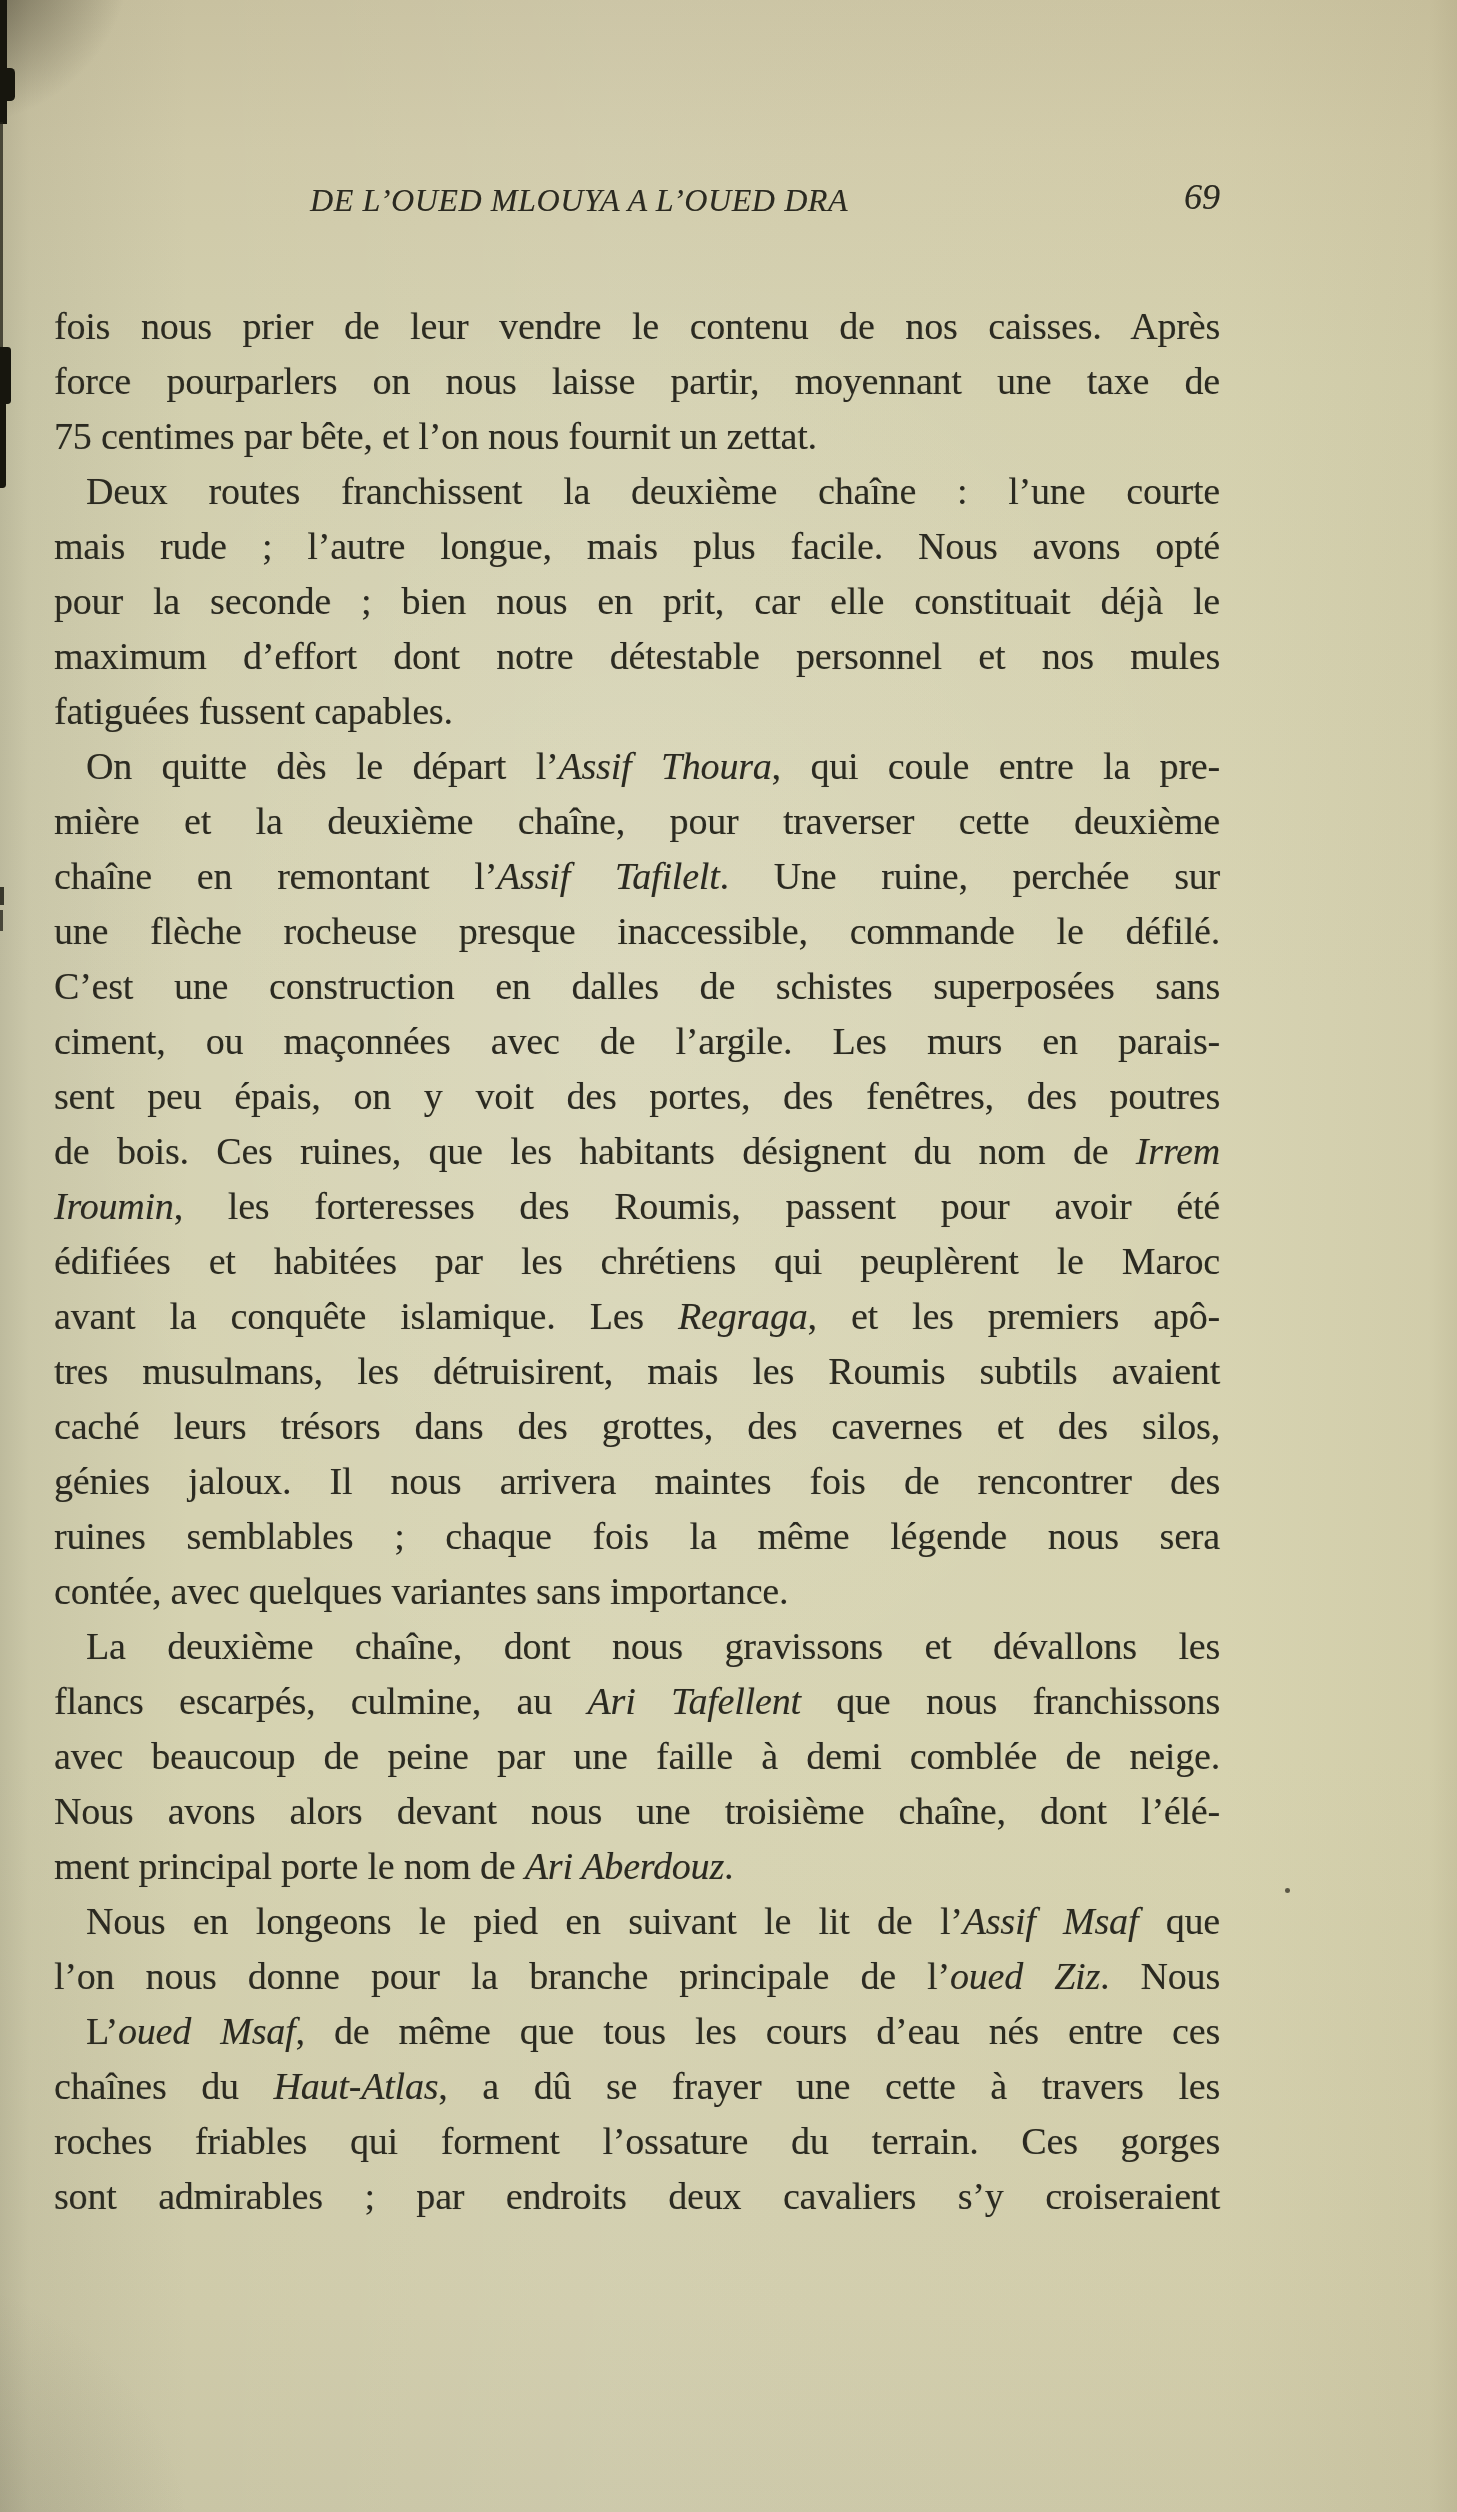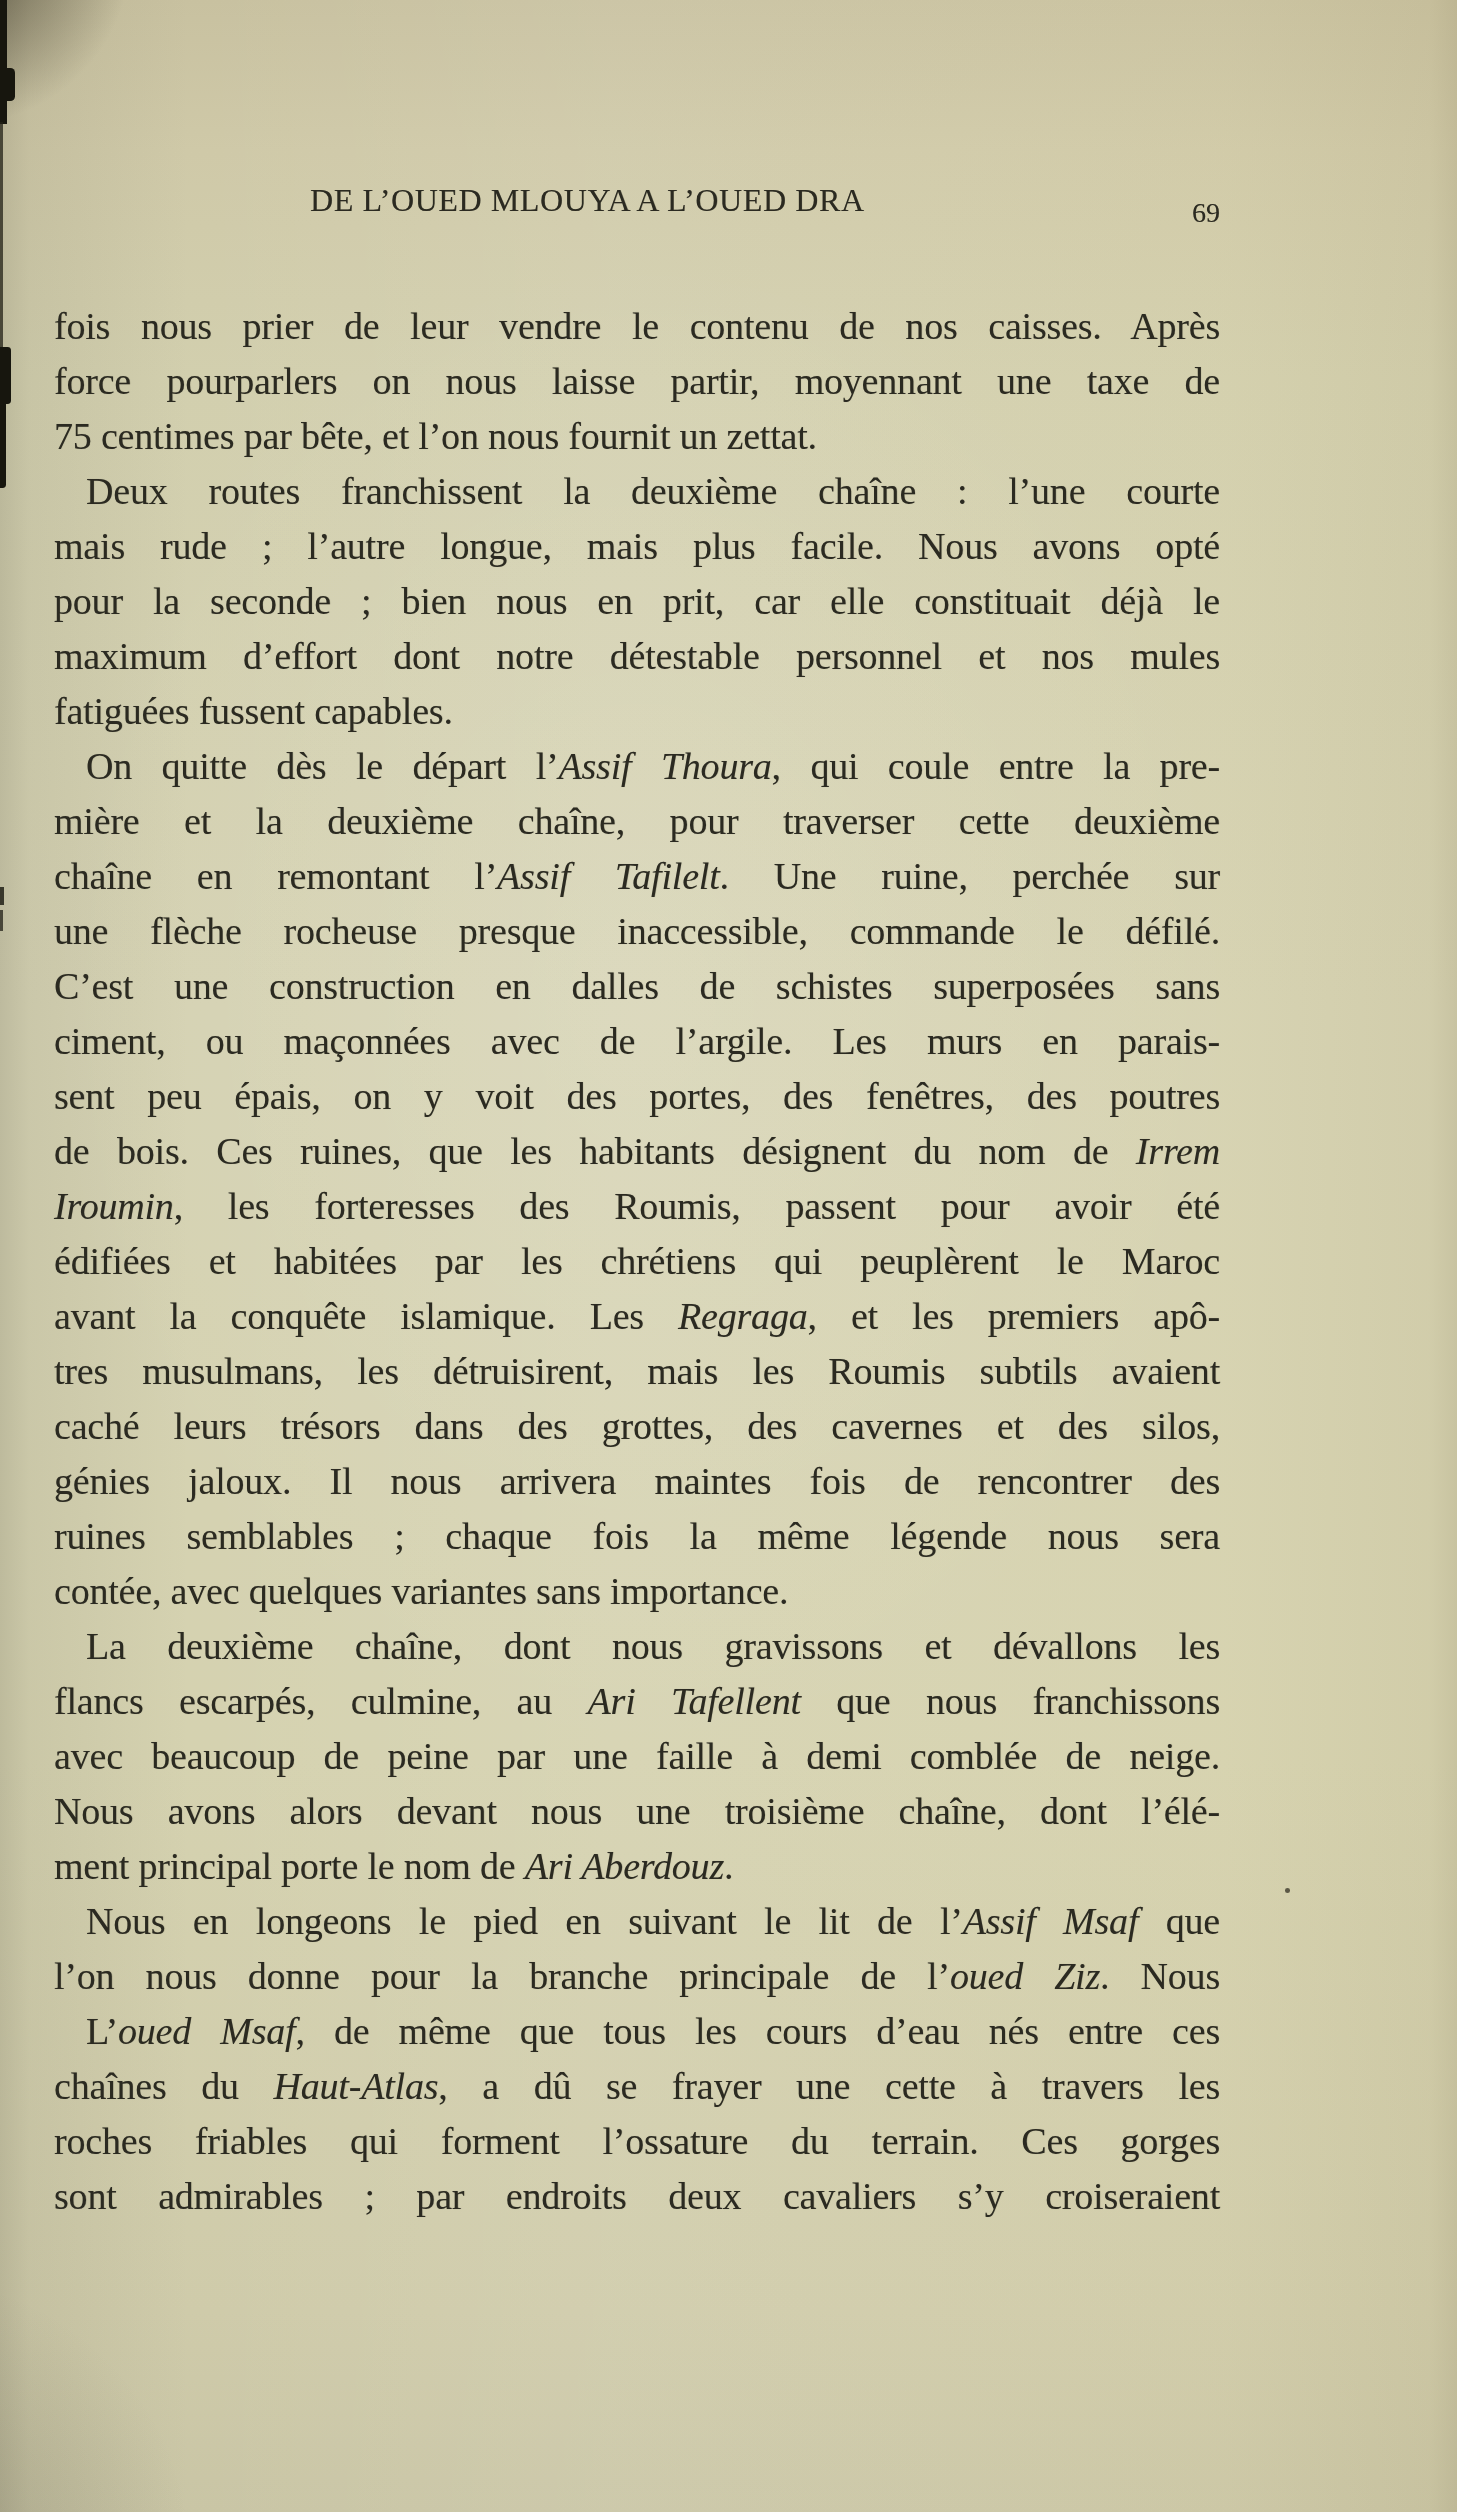--- a/index.html
+++ b/index.html
@@ -20,31 +20,31 @@
   .edge{position:absolute;background:#17160e;}
   .edge.e1{left:0;top:0;width:6.8px;height:124px;}
   .edge.e2{left:0;top:68px;width:15px;height:33px;border-radius:0 4.6px 4.6px 0;}
   .edge.e3{left:0;top:122px;width:3.4px;height:233px;background:#23221731;background:#232217;opacity:.75;}
   .edge.e4{left:0;top:347px;width:11.4px;height:57px;border-radius:0 3.4px 3.4px 0;}
   .edge.e5{left:0;top:398px;width:5.7px;height:90px;border-radius:0 0 3.4px 0;}
   .edge.e6{left:0;top:887px;width:4px;height:18px;opacity:.8;}
   .edge.e7{left:0;top:910px;width:2.8px;height:20.5px;opacity:.7;}
   .speck{position:absolute;left:1285px;top:1888px;width:5.1px;height:4.6px;border-radius:50%;background:#454232;opacity:.85;}
 
-  .running-header{position:absolute;top:179px;left:54px;width:1166px;height:40px;}
+  .running-header{position:absolute;top:179px;left:54px;width:1166px;height:40px;font-style:italic;}
   .running-title{
     position:absolute;left:256px;top:4.6px;
     font-size:32px;letter-spacing:0.6px;line-height:32px;
     color:var(--ink,#2b2a21);
     text-shadow:0.3px 0.3px 0.6px rgba(30,28,18,0.35);
     white-space:nowrap;
   }
   .folio{
-    position:absolute;right:0;top:16px;
-    font-size:28px;line-height:36px;
+    position:absolute;right:0;top:0;
+    font-size:36px;line-height:36px;
     text-shadow:0.3px 0.3px 0.6px rgba(30,28,18,0.35);
   }
 
   .body-text{
     position:absolute;left:54px;top:251px;width:1166px;
     font-size:38px;line-height:55px;letter-spacing:-0.2px;
     text-shadow:0.3px 0.3px 0.7px rgba(30,28,18,0.28);
     margin-top:48px;
   }
   .line{text-align:justify;text-align-last:justify;height:55px;}

